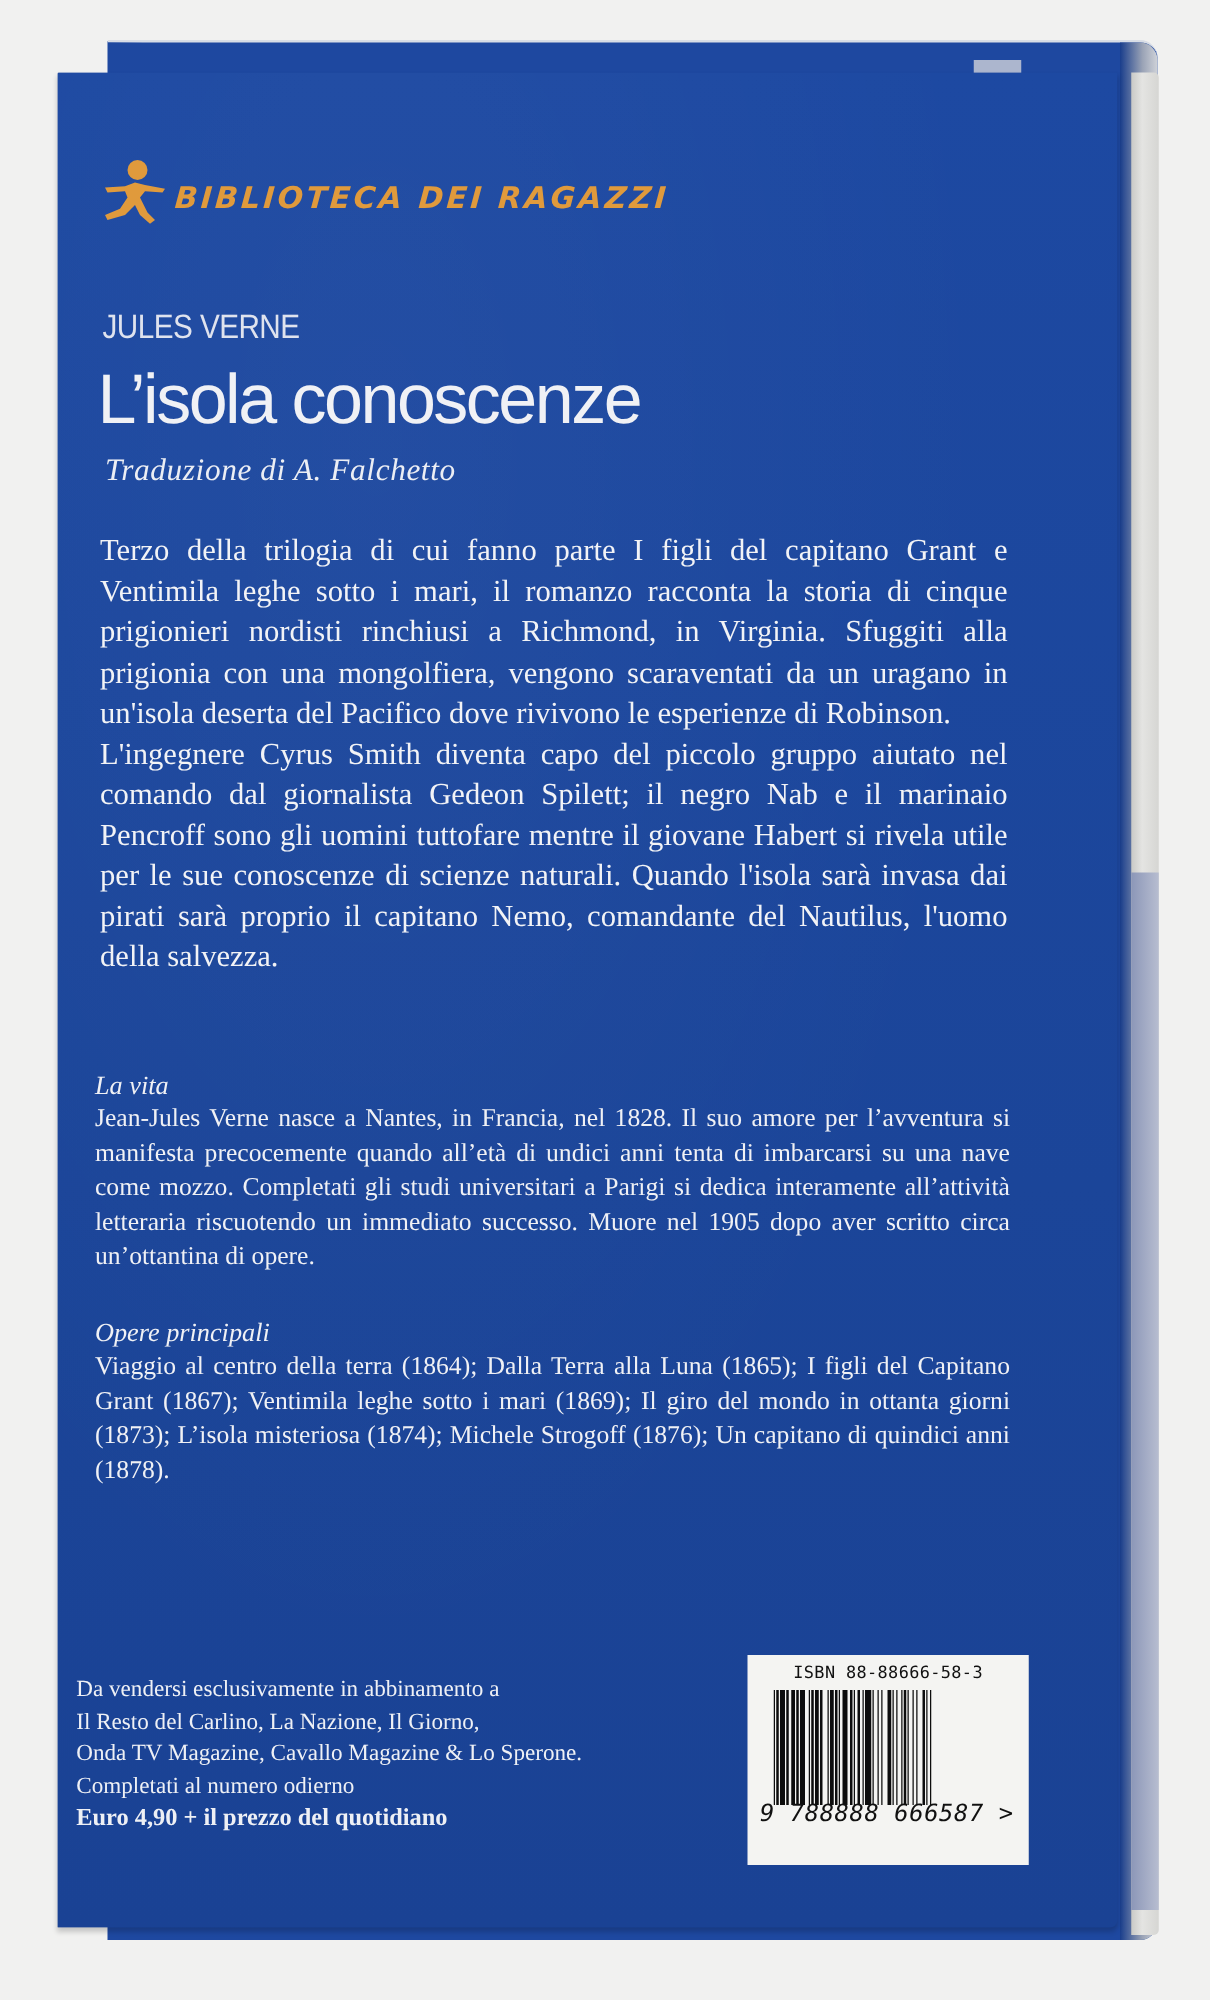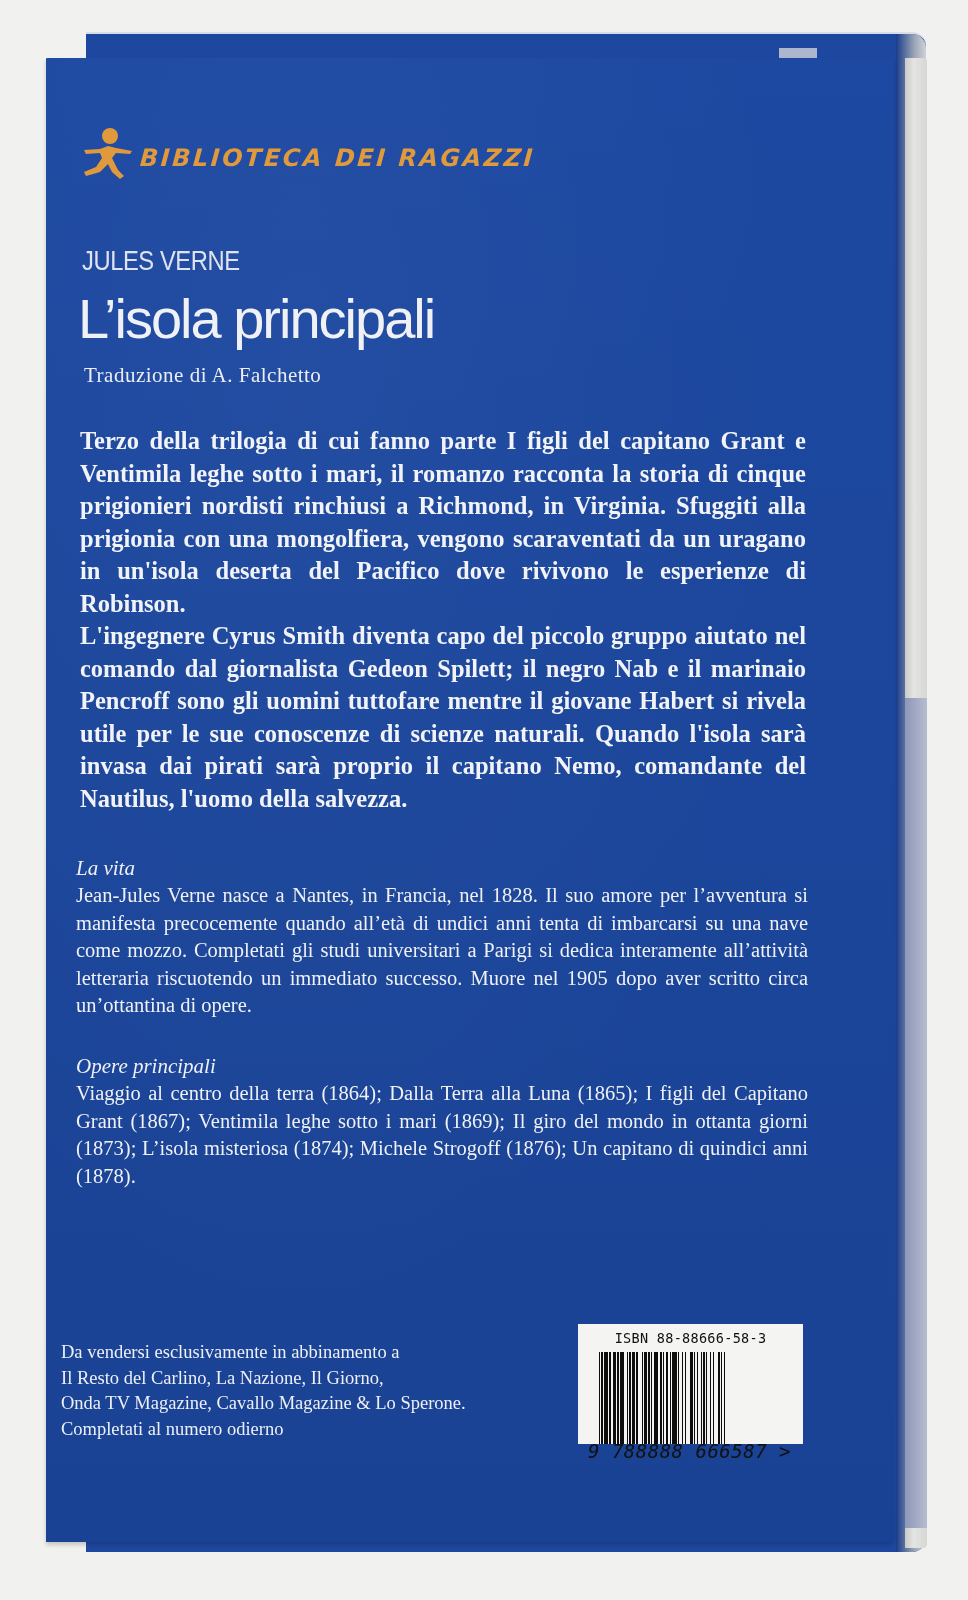--- a/index.html
+++ b/index.html
@@ -71,28 +71,28 @@
       transform: scaleX(0.88); transform-origin: left;
     }
     .title {
       position: absolute; left: 32px; top: 228px;
       font-family: "Liberation Sans", sans-serif;
       font-size: 56px; letter-spacing: -2px;
       color: #f0f1f5;
     }
     .translator {
       position: absolute; left: 38px; top: 305px;
-      font-size: 21px; letter-spacing: 0.5px;
+      font-size: 25px; font-style: italic; letter-spacing: 0.5px;
       color: #eceef4;
       text-align: center;
     }
     .synopsis {
       position: absolute; left: 34px; top: 367px; width: 726px;
       font-size: 24.5px; line-height: 32.5px;
-      color: #f2f3f6; text-align: justify; font-weight: bold;
+      color: #f2f3f6; text-align: justify;
     }
     .synopsis p { text-align: justify; }
     .section-heading {
       font-style: italic; font-size: 21px;
     }
     .vita {
       position: absolute; left: 30px; top: 797px; width: 732px;
       font-size: 20.5px; line-height: 27.4px; color: #f0f1f5;
     }
     .opere {
@@ -101,22 +101,22 @@
     }
     .body-text { text-align: justify; }
     .sale-note {
       position: absolute; left: 15px; top: 1282px; width: 500px;
       font-size: 18.5px; line-height: 25.6px; color: #eef0f5;
     }
     .sale-note .price {
       font-weight: bold; font-size: 19.5px;
     }
     .barcode-box {
-      position: absolute; left: 532px; top: 1266px;
-      width: 225px; height: 120px;
+      position: absolute; left: 552px; top: 1266px;
+      width: 225px; height: 168px;
       background: #f4f4f2;
       padding: 6px 10px 0 10px;
     }
     .isbn {
       font-family: "DejaVu Sans Mono", "Liberation Mono", monospace;
       font-size: 13.5px; text-align: center; color: #111;
       letter-spacing: 0.3px;
     }
     .bars {
       margin: 6px auto 0; height: 92px; width: 184px;
@@ -145,21 +145,21 @@
 
   <div class="series">
     <svg class="runner" viewBox="0 0 54 60">
       <circle cx="30" cy="12" r="8" fill="#e09a3c"></circle>
       <path d="M4 26 L20 25 L28 22 L36 24 L52 27 L50 30 L36 29 L32 34 L38 46 L44 52 L40 55 L32 48 L28 40 L20 48 L6 52 L4 48 L16 43 L22 34 L20 29 L6 30 Z" fill="#e09a3c"></path>
     </svg>
     <span class="series-label">BIBLIOTECA DEI RAGAZZI</span>
   </div>
 
   <div class="author">JULES VERNE</div>
-  <div class="title">L’isola principali</div>
+  <div class="title">L’isola conoscenze</div>
   <div class="translator">Traduzione di A. Falchetto</div>
 
   <div class="synopsis">
     <p>Terzo della trilogia di cui fanno parte I figli del capitano Grant e Ventimila leghe sotto i mari, il romanzo racconta la storia di cinque prigionieri nordisti rinchiusi a Richmond, in Virginia. Sfuggiti alla prigionia con una mongolfiera, vengono scaraventati da un uragano in un'isola deserta del Pacifico dove rivivono le esperienze di Robinson.</p>
     <p>L'ingegnere Cyrus Smith diventa capo del piccolo gruppo aiutato nel comando dal giornalista Gedeon Spilett; il negro Nab e il marinaio Pencroff sono gli uomini tuttofare mentre il giovane Habert si rivela utile per le sue conoscenze di scienze naturali. Quando l'isola sarà invasa dai pirati sarà proprio il capitano Nemo, comandante del Nautilus, l'uomo della salvezza.</p>
   </div>
 
   <div class="vita">
     <div class="section-heading">La vita</div>
     <p class="body-text">Jean-Jules Verne nasce a Nantes, in Francia, nel 1828. Il suo amore per l’avventura si manifesta precocemente quando all’età di undici anni tenta di imbarcarsi su una nave come mozzo. Completati gli studi universitari a Parigi si dedica interamente all’attività letteraria riscuotendo un immediato successo. Muore nel 1905 dopo aver scritto circa un’ottantina di opere.</p>
@@ -168,20 +168,21 @@
   <div class="opere">
     <div class="section-heading">Opere principali</div>
     <p class="body-text">Viaggio al centro della terra (1864); Dalla Terra alla Luna (1865); I figli del Capitano Grant (1867); Ventimila leghe sotto i mari (1869); Il giro del mondo in ottanta giorni (1873); L’isola misteriosa (1874); Michele Strogoff (1876); Un capitano di quindici anni (1878).</p>
   </div>
 
   <div class="sale-note">
     <div>Da vendersi esclusivamente in abbinamento a</div>
     <div>Il Resto del Carlino, La Nazione, Il Giorno,</div>
     <div>Onda TV Magazine, Cavallo Magazine &amp; Lo Sperone.</div>
     <div>Completati al numero odierno</div>
+    <div class="price">Euro 4,90 + il prezzo del quotidiano</div>
   </div>
 
   <div class="barcode-box">
     <div class="isbn">ISBN 88-88666-58-3</div>
     <div class="bars" id="bars">
         <span style="width: 1.35px; background: rgb(13, 13, 13);"></span>
         <span style="width: 1.35px; background: transparent;"></span>
         <span style="width: 1.35px; background: rgb(13, 13, 13);"></span>
         <span style="width: 1.35px; background: transparent;"></span>
         <span style="width: 4.05px; background: rgb(13, 13, 13);"></span>

